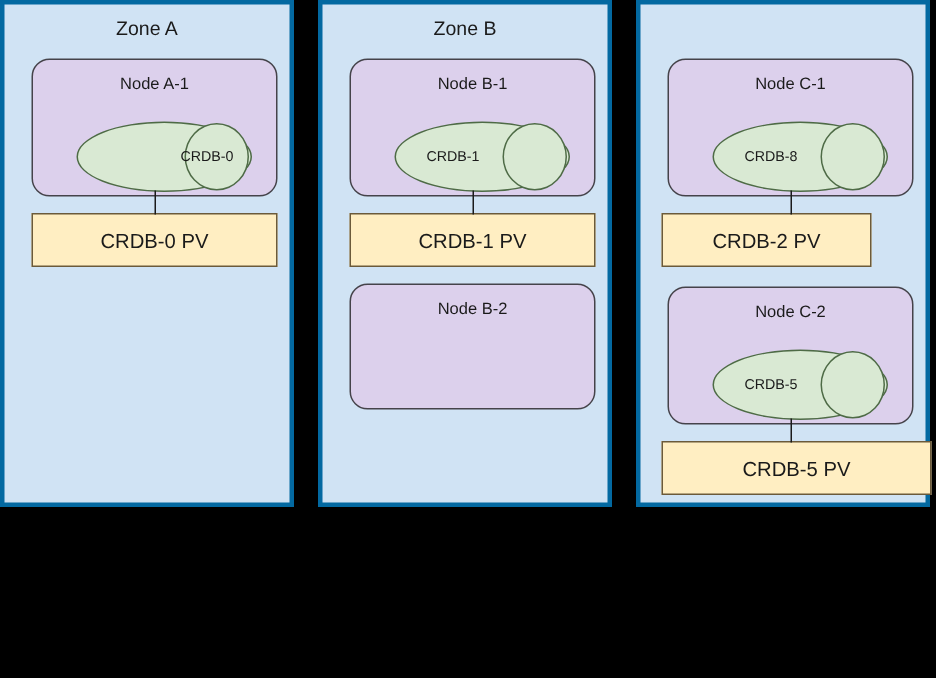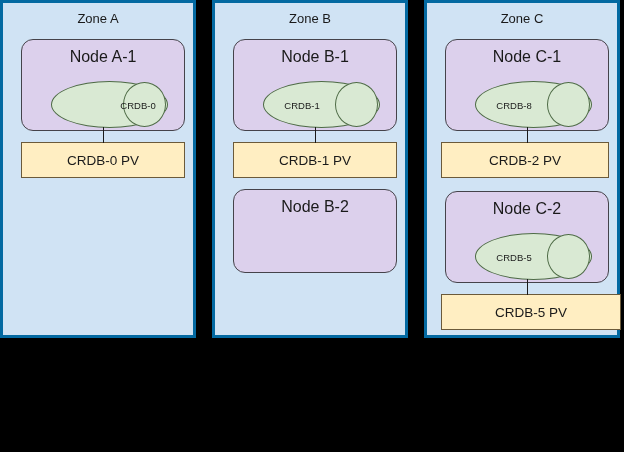--- a/index.html
+++ b/index.html
@@ -43,21 +43,21 @@
     border: 1px solid #45434a;
     border-radius: 12px;
     box-sizing: border-box;
   }
   .node-title {
     position: absolute;
     top: 9px;
     left: 0;
     right: 0;
     text-align: center;
-    font-size: 16px;
+    font-size: 11px;
     color: #1a1a1a;
     line-height: 15px;
   }
 
   
   .cyl {
     position: absolute;
     box-sizing: border-box;
   }
   .cyl-body {
@@ -151,35 +151,34 @@
     <div class="pv" style="left:18px; top:139px; width:164px; height:36px;">
       <span>CRDB-1 PV</span>
     </div>
 
     <div class="node" style="left:18px; top:186px; width:164px; height:84px;">
       <div class="node-title">Node B-2</div>
     </div>
   </div>
 
   <div class="zone" style="left:424px; top:0px; width:196px; height:338px;">
-    <div class="zone-title">Zone C</div>
 
     <div class="node" style="left:18px; top:36px; width:164px; height:92px;">
       <div class="node-title">Node C-1</div>
 
       <div class="cyl" style="left:29px; top:41px; width:117px; height:47px;">
         <div class="cyl-body"></div>
         <div class="cyl-cap" style="right:2px; width:43px;"></div>
         <div class="cyl-label" style="left:0px; width:78px;">CRDB-8</div>
       </div>
     </div>
 
     <div class="connector" style="left:100px; top:124px; height:16px;"></div>
 
-    <div class="pv" style="left:14px; top:139px; width:168px; height:36px;">
+    <div class="pv" style="left:14px; top:139px; width:140px; height:36px;">
       <span>CRDB-2 PV</span>
     </div>
 
     <div class="node" style="left:18px; top:188px; width:164px; height:92px;">
       <div class="node-title">Node C-2</div>
 
       <div class="cyl" style="left:29px; top:41px; width:117px; height:47px;">
         <div class="cyl-body"></div>
         <div class="cyl-cap" style="right:2px; width:43px;"></div>
         <div class="cyl-label" style="left:0px; width:78px;">CRDB-5</div>

